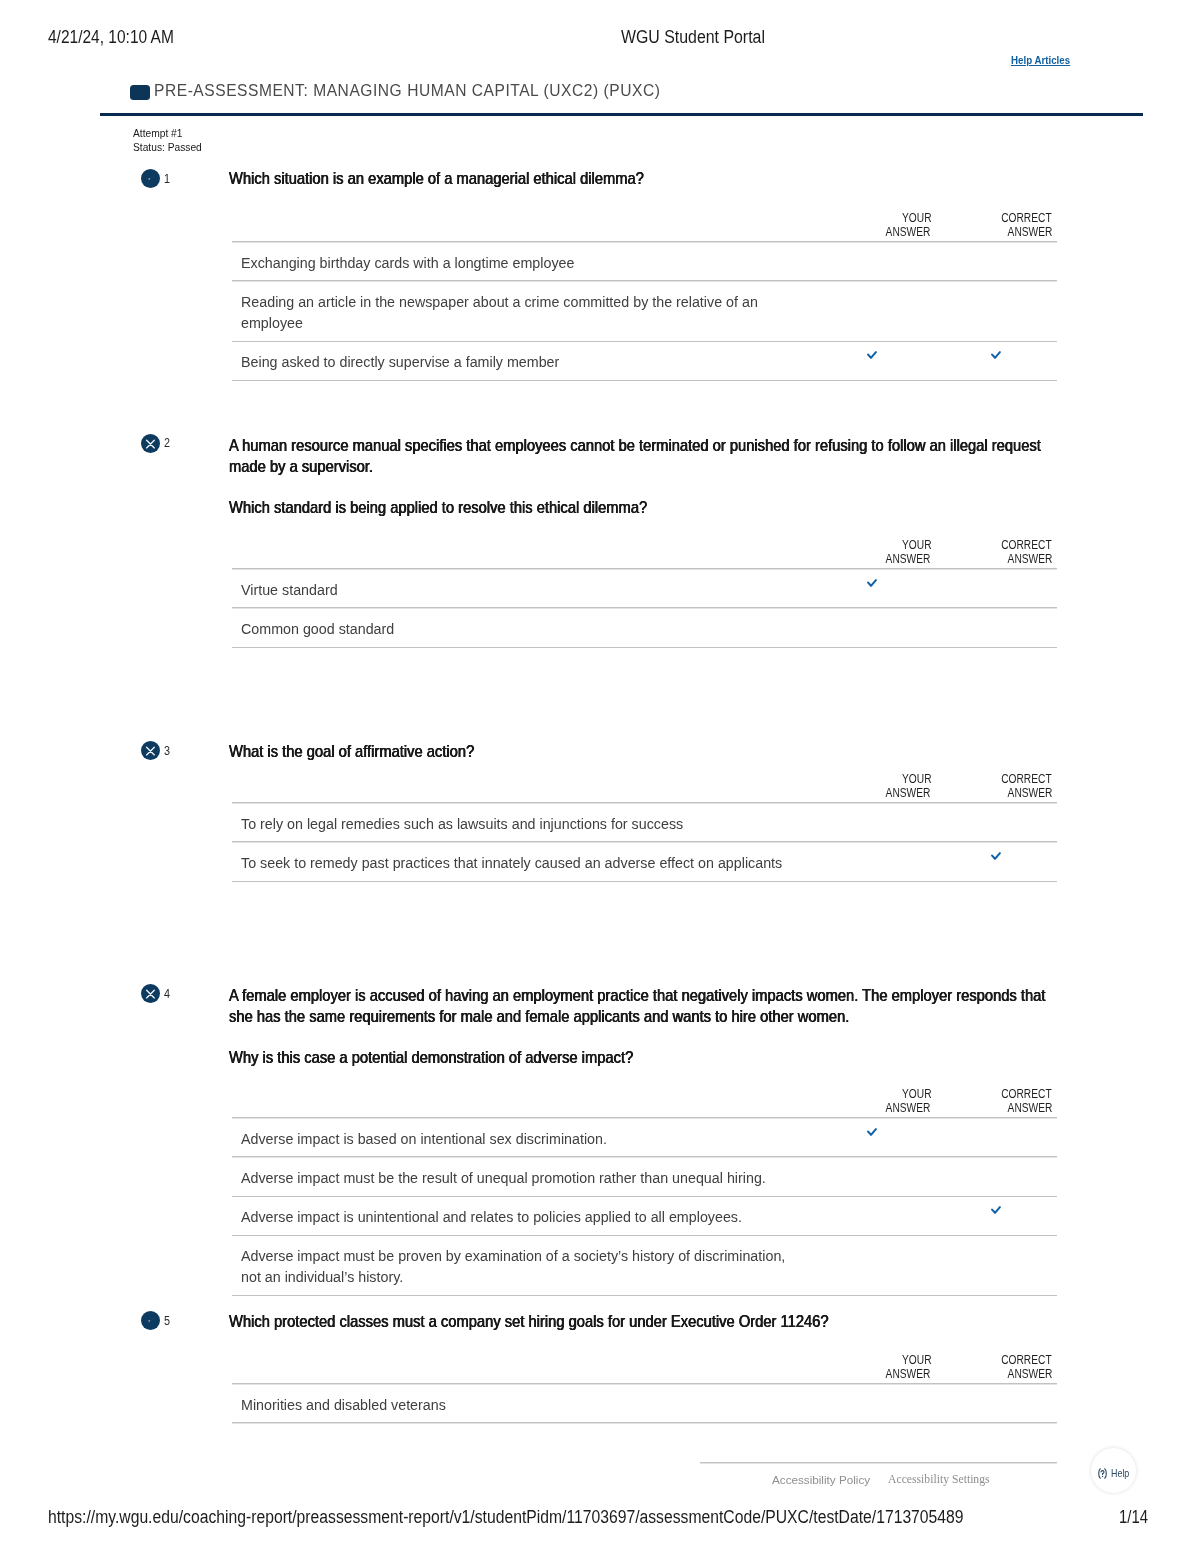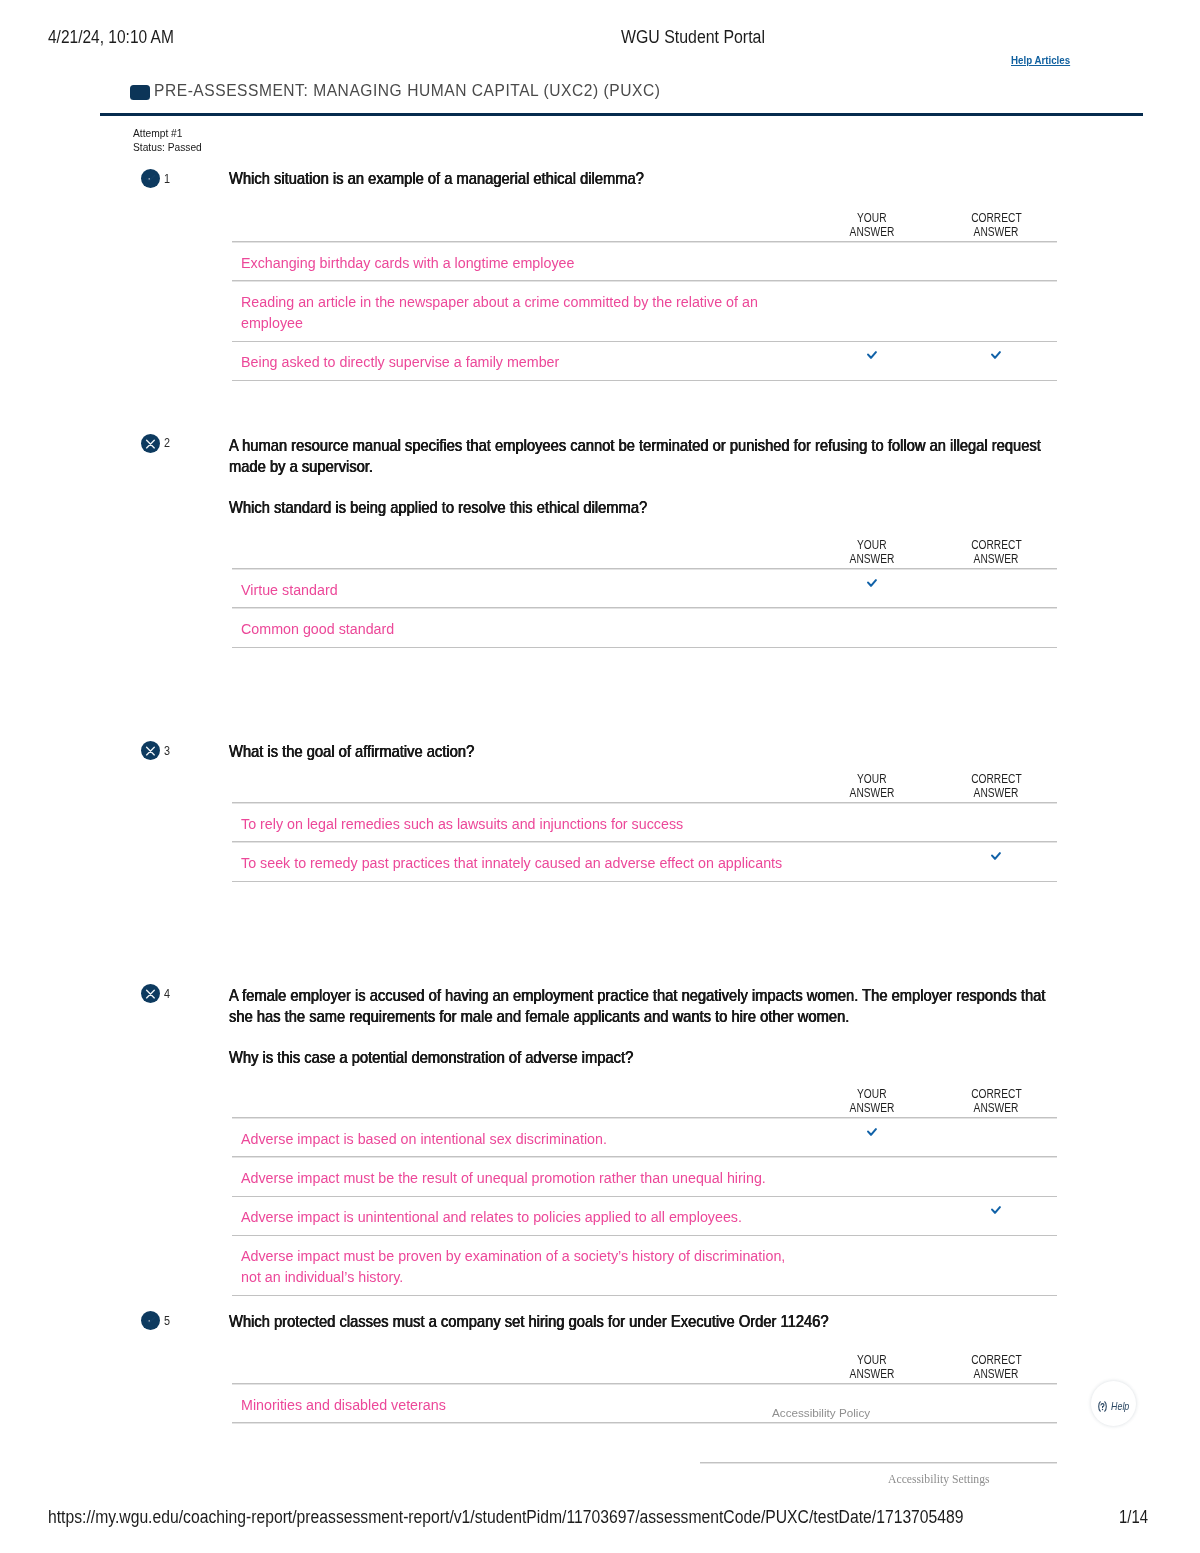--- a/index.html
+++ b/index.html
@@ -47,35 +47,35 @@
   .qnum{position:absolute;left:163.5px;font-size:13.2px;color:#2a2a2a;line-height:13px;
      transform:scaleX(0.82);transform-origin:0 0;}
   .qtext{position:absolute;left:229px;width:891px;font-size:15.9px;line-height:21.6px;
      color:#1a1a1a;font-weight:400;letter-spacing:0px;
      text-shadow:0.36px 0 0 #1a1a1a, -0.36px 0 0 #1a1a1a;
      transform:scaleX(0.9265);transform-origin:0 0;}
 
   table.answers{position:absolute;left:232px;border-collapse:collapse;width:825px;
      font-size:15.4px;table-layout:fixed;}
   table.answers th{font-size:12.3px;font-weight:400;color:#1f1f1f;letter-spacing:0px;
-     padding:0 0 2px 0;vertical-align:bottom;line-height:13.6px;text-align:center;}
+     padding:0 0 2px 0;vertical-align:bottom;line-height:13.6px;text-align:right;}
   table.answers th span{display:inline-block;transform:scaleX(0.83);}
   table.answers th.opt{text-align:left;}
   table.answers thead th{border-bottom:1px solid #c2c2c2;box-shadow:0 1px 0 0 #e3e3e3;}
-  table.answers tbody td{border-bottom:1px solid #c2c2c2;box-shadow:0 1px 0 0 #e3e3e3;padding:9.6px 0 7.6px 9.3px;color:#ec4899;
+  table.answers tbody td{border-bottom:1px solid #c2c2c2;box-shadow:0 1px 0 0 #e3e3e3;padding:9.6px 0 7.6px 9.3px;color:#404040;
      line-height:21px;vertical-align:top;white-space:pre-wrap;}
   table.answers tbody td>span{display:inline-block;width:611px;transform:scaleX(0.928);transform-origin:0 0;white-space:pre-wrap;}
   table.answers tbody td.ck{text-align:center;padding-left:0;}
   .chk{display:inline-block;width:10px;height:8px;vertical-align:top;margin-top:0.2px;}
 
   
   .foot-rule{position:absolute;left:700px;top:1462px;width:357px;height:1px;background:#c2c2c2;box-shadow:0 1px 0 0 #e3e3e3;}
   .foot-link{position:absolute;font-size:11.7px;color:#8f8f8f;line-height:14px;}
-  .help-fab{position:absolute;left:1091px;top:1381px;width:45px;height:45px;border-radius:50%;
-    background:#fff;box-shadow:0 0 3px 1px rgba(70,90,110,0.13);font-style:italic;}
+  .help-fab{position:absolute;left:1091px;top:1448px;width:45px;height:45px;border-radius:50%;
+    background:#fff;box-shadow:0 0 3px 1px rgba(70,90,110,0.13);}
   .help-fab .lbl{position:absolute;left:19.9px;top:20.3px;font-size:10.6px;color:#2b4763;line-height:11px;
     transform:scaleX(0.84);transform-origin:0 0;font-weight:400;}
   .help-fab .qic{position:absolute;left:5.7px;top:20.3px;}
 </style>
 </head>
 <body>
 
 <div class="page">
 
   <div class="print-date">4/21/24, 10:10 AM</div>
@@ -267,21 +267,21 @@
               <td><span>Minorities and disabled veterans</span></td>
               <td class="ck"></td>
               <td class="ck"></td>
             </tr>
           </tbody>
         </table>
       </div>
     </div>
 
   <div class="foot-rule"></div>
-  <a class="foot-link" style="left:772px;top:1406px;">Accessibility Policy</a>
+  <a class="foot-link" style="left:772px;top:1473px;">Accessibility Policy</a>
   <a class="foot-link" style="left:888px;top:1473px;font-family:Liberation Serif, serif;">Accessibility Settings</a>
 
   <div class="help-fab">
     <svg class="qic" width="11" height="11" viewBox="0 0 22 22">
       <path d="M6.6 1.6 C2.4 4.4 2.4 17.6 6.6 20.4" fill="none" stroke="#2b4763" stroke-width="2.2" stroke-linecap="round"></path>
       <path d="M15.4 1.6 C19.6 4.4 19.6 17.6 15.4 20.4" fill="none" stroke="#2b4763" stroke-width="2.2" stroke-linecap="round"></path>
       <path d="M8.0 7.9 a3.0 3.0 0 1 1 3.1 3.3 v1.8" fill="none" stroke="#2b4763" stroke-width="2.2" stroke-linecap="round"></path>
       <circle cx="11.1" cy="17.0" r="1.45" fill="#2b4763"></circle>
     </svg>
     <div class="lbl">Help</div>

